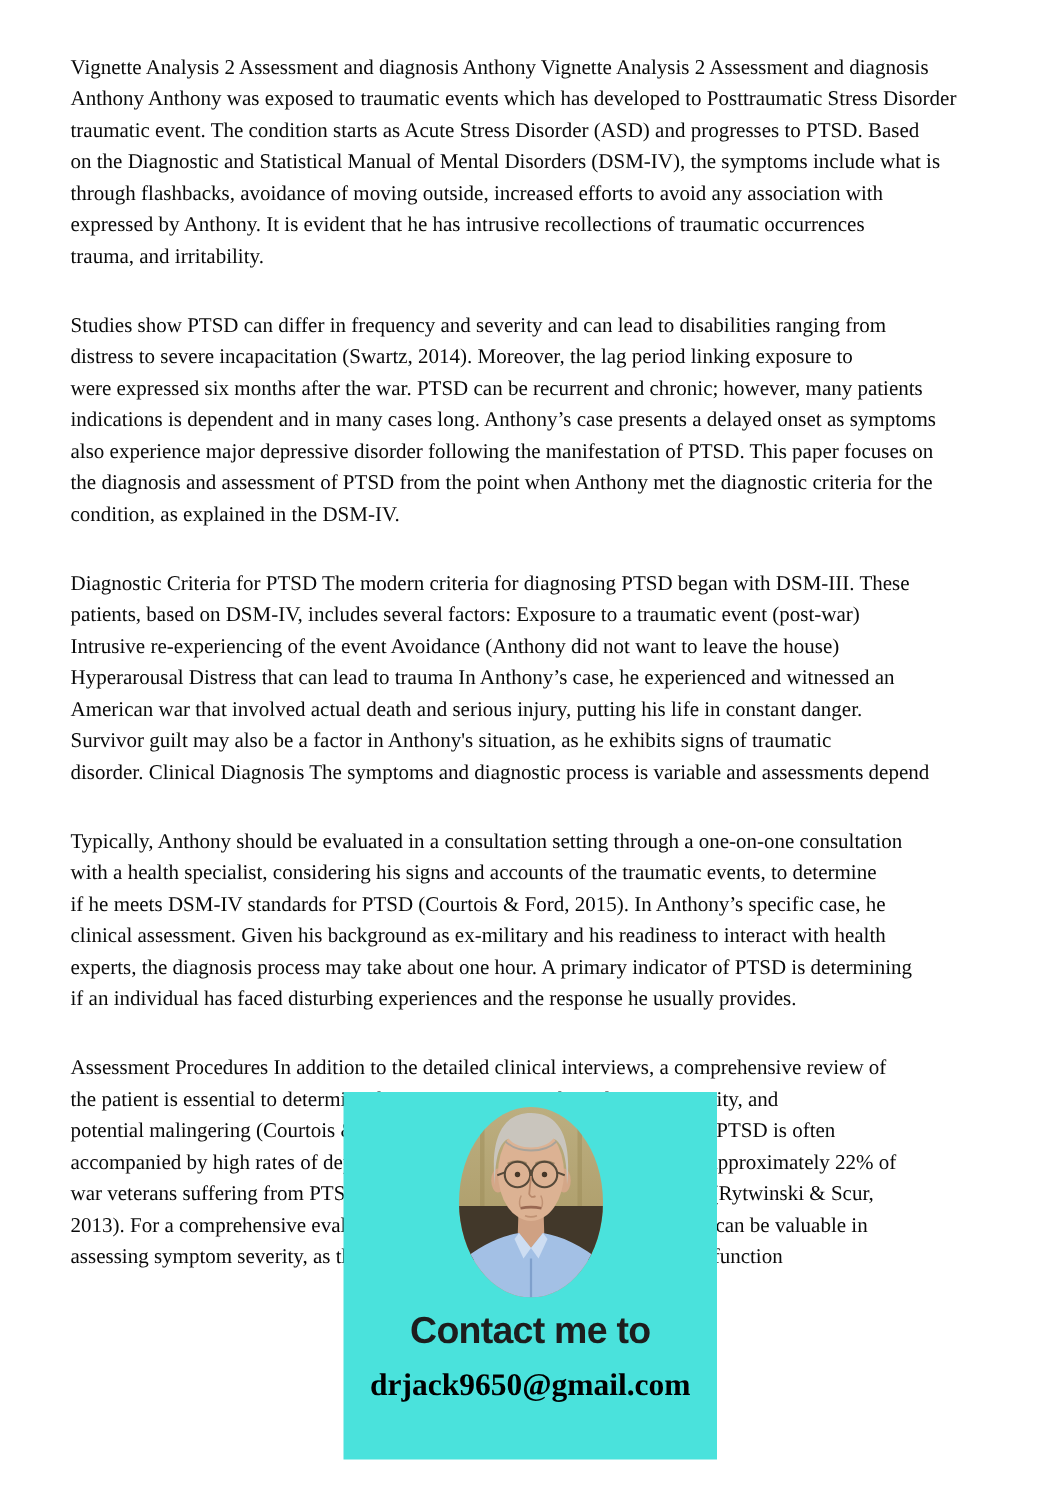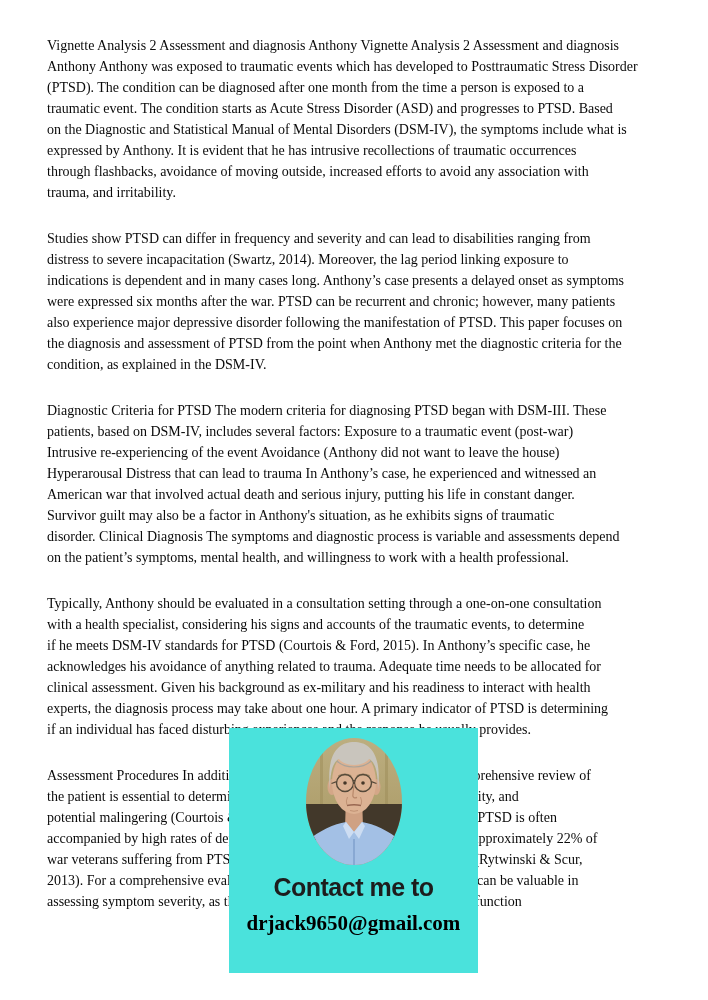--- a/index.html
+++ b/index.html
@@ -55,51 +55,48 @@
 </head>
 <body>
 
 <div class="screen" style="background: rgb(255, 255, 255);">
 
   <div class="content">
 
   <div class="para">
         <div class="line">Vignette Analysis 2 Assessment and diagnosis Anthony Vignette Analysis 2 Assessment and diagnosis</div>
         <div class="line">Anthony Anthony was exposed to traumatic events which has developed to Posttraumatic Stress Disorder</div>
-        <div class="line">(PTSD). The condition can be diagnosed after one month from the time a person is exposed to a</div>
         <div class="line">traumatic event. The condition starts as Acute Stress Disorder (ASD) and progresses to PTSD. Based</div>
         <div class="line">on the Diagnostic and Statistical Manual of Mental Disorders (DSM-IV), the symptoms include what is</div>
+        <div class="line">through flashbacks, avoidance of moving outside, increased efforts to avoid any association with</div>
         <div class="line">expressed by Anthony. It is evident that he has intrusive recollections of traumatic occurrences</div>
-        <div class="line">through flashbacks, avoidance of moving outside, increased efforts to avoid any association with</div>
         <div class="line">trauma, and irritability.</div>
       </div>
       <div class="para">
         <div class="line">Studies show PTSD can differ in frequency and severity and can lead to disabilities ranging from</div>
         <div class="line">distress to severe incapacitation (Swartz, 2014). Moreover, the lag period linking exposure to</div>
+        <div class="line">were expressed six months after the war. PTSD can be recurrent and chronic; however, many patients</div>
         <div class="line">indications is dependent and in many cases long. Anthony’s case presents a delayed onset as symptoms</div>
-        <div class="line">were expressed six months after the war. PTSD can be recurrent and chronic; however, many patients</div>
         <div class="line">also experience major depressive disorder following the manifestation of PTSD. This paper focuses on</div>
         <div class="line">the diagnosis and assessment of PTSD from the point when Anthony met the diagnostic criteria for the</div>
         <div class="line">condition, as explained in the DSM-IV.</div>
       </div>
       <div class="para">
         <div class="line">Diagnostic Criteria for PTSD The modern criteria for diagnosing PTSD began with DSM-III. These</div>
         <div class="line">patients, based on DSM-IV, includes several factors: Exposure to a traumatic event (post-war)</div>
         <div class="line">Intrusive re-experiencing of the event Avoidance (Anthony did not want to leave the house)</div>
         <div class="line">Hyperarousal Distress that can lead to trauma In Anthony’s case, he experienced and witnessed an</div>
         <div class="line">American war that involved actual death and serious injury, putting his life in constant danger.</div>
         <div class="line">Survivor guilt may also be a factor in Anthony's situation, as he exhibits signs of traumatic</div>
         <div class="line">disorder. Clinical Diagnosis The symptoms and diagnostic process is variable and assessments depend</div>
-        <div class="line">on the patient’s symptoms, mental health, and willingness to work with a health professional.</div>
       </div>
       <div class="para">
         <div class="line">Typically, Anthony should be evaluated in a consultation setting through a one-on-one consultation</div>
         <div class="line">with a health specialist, considering his signs and accounts of the traumatic events, to determine</div>
         <div class="line">if he meets DSM-IV standards for PTSD (Courtois &amp; Ford, 2015). In Anthony’s specific case, he</div>
-        <div class="line">acknowledges his avoidance of anything related to trauma. Adequate time needs to be allocated for</div>
         <div class="line">clinical assessment. Given his background as ex-military and his readiness to interact with health</div>
         <div class="line">experts, the diagnosis process may take about one hour. A primary indicator of PTSD is determining</div>
         <div class="line">if an individual has faced disturbing experiences and the response he usually provides.</div>
       </div>
       <div class="para">
         <div class="line">Assessment Procedures In addition to the detailed clinical interviews, a comprehensive review of</div>
         <div class="line">the patient is essential to determine the trauma exposure, the indication severity, and</div>
         <div class="line">potential malingering (Courtois &amp; Ford, 2015). This evaluation is crucial, as PTSD is often</div>
         <div class="line">accompanied by high rates of depression. Many studies have estimated that approximately 22% of</div>
         <div class="line">war veterans suffering from PTSD also struggle with substance dependence (Rytwinski &amp; Scur,</div>

